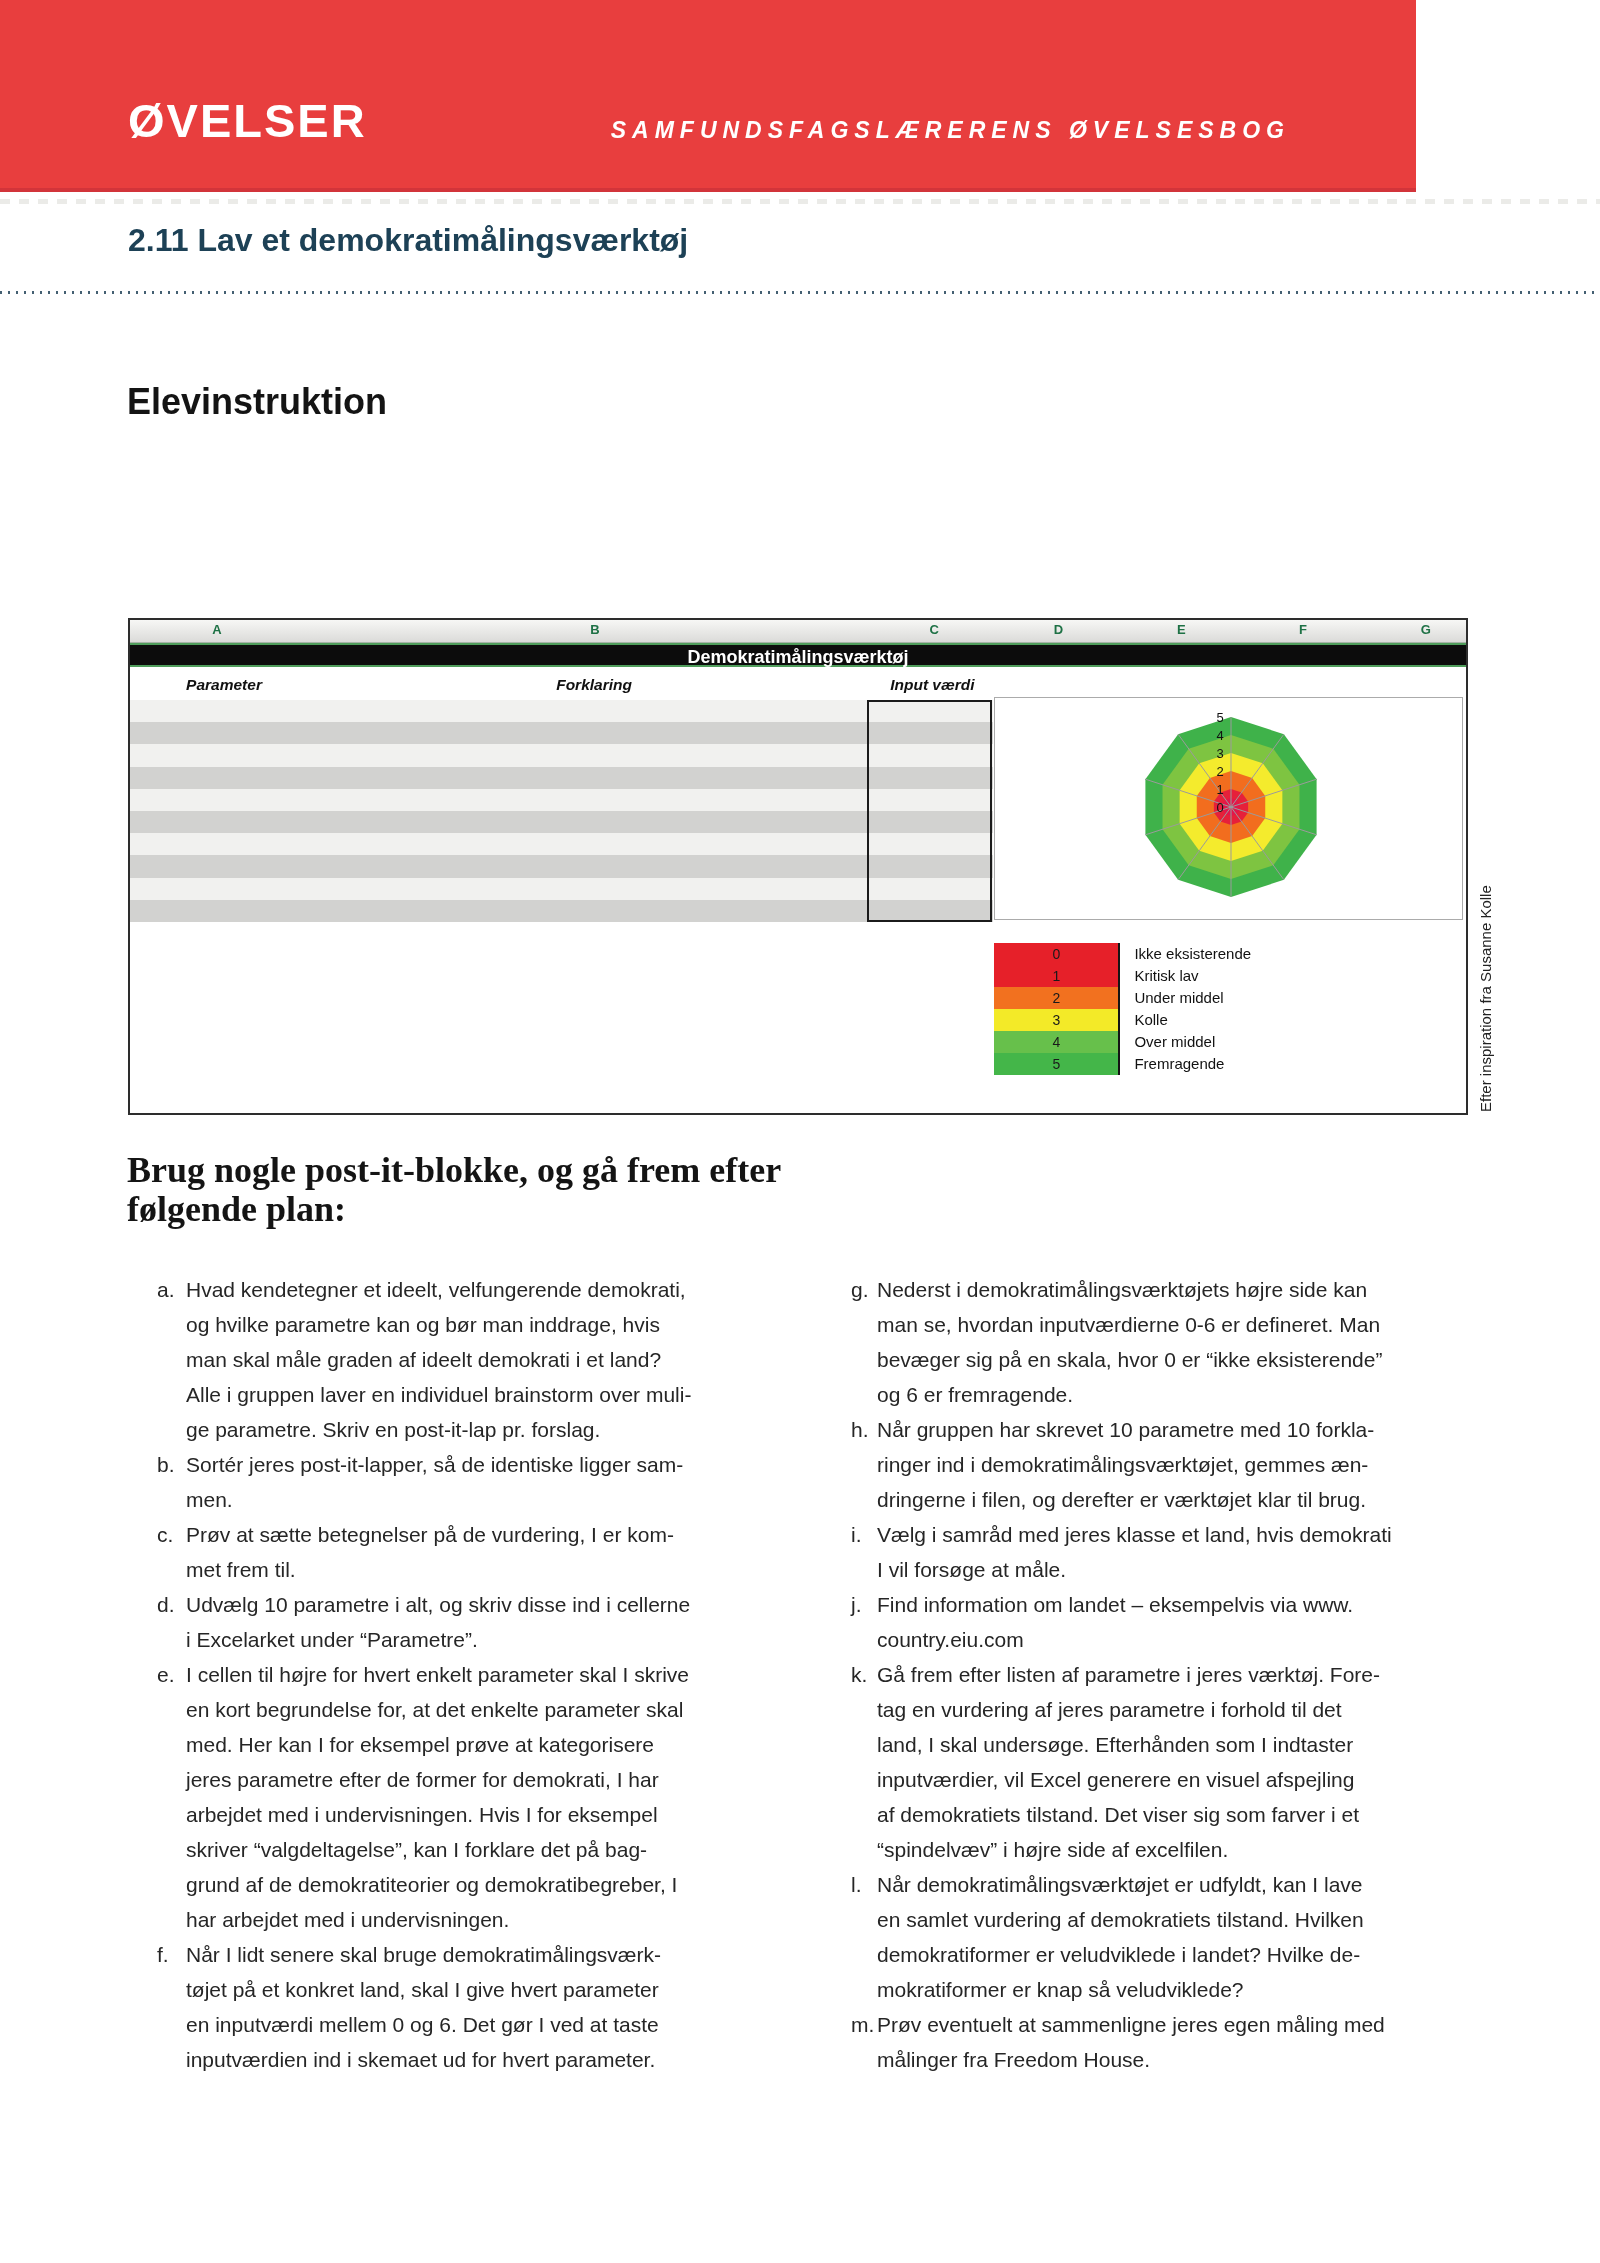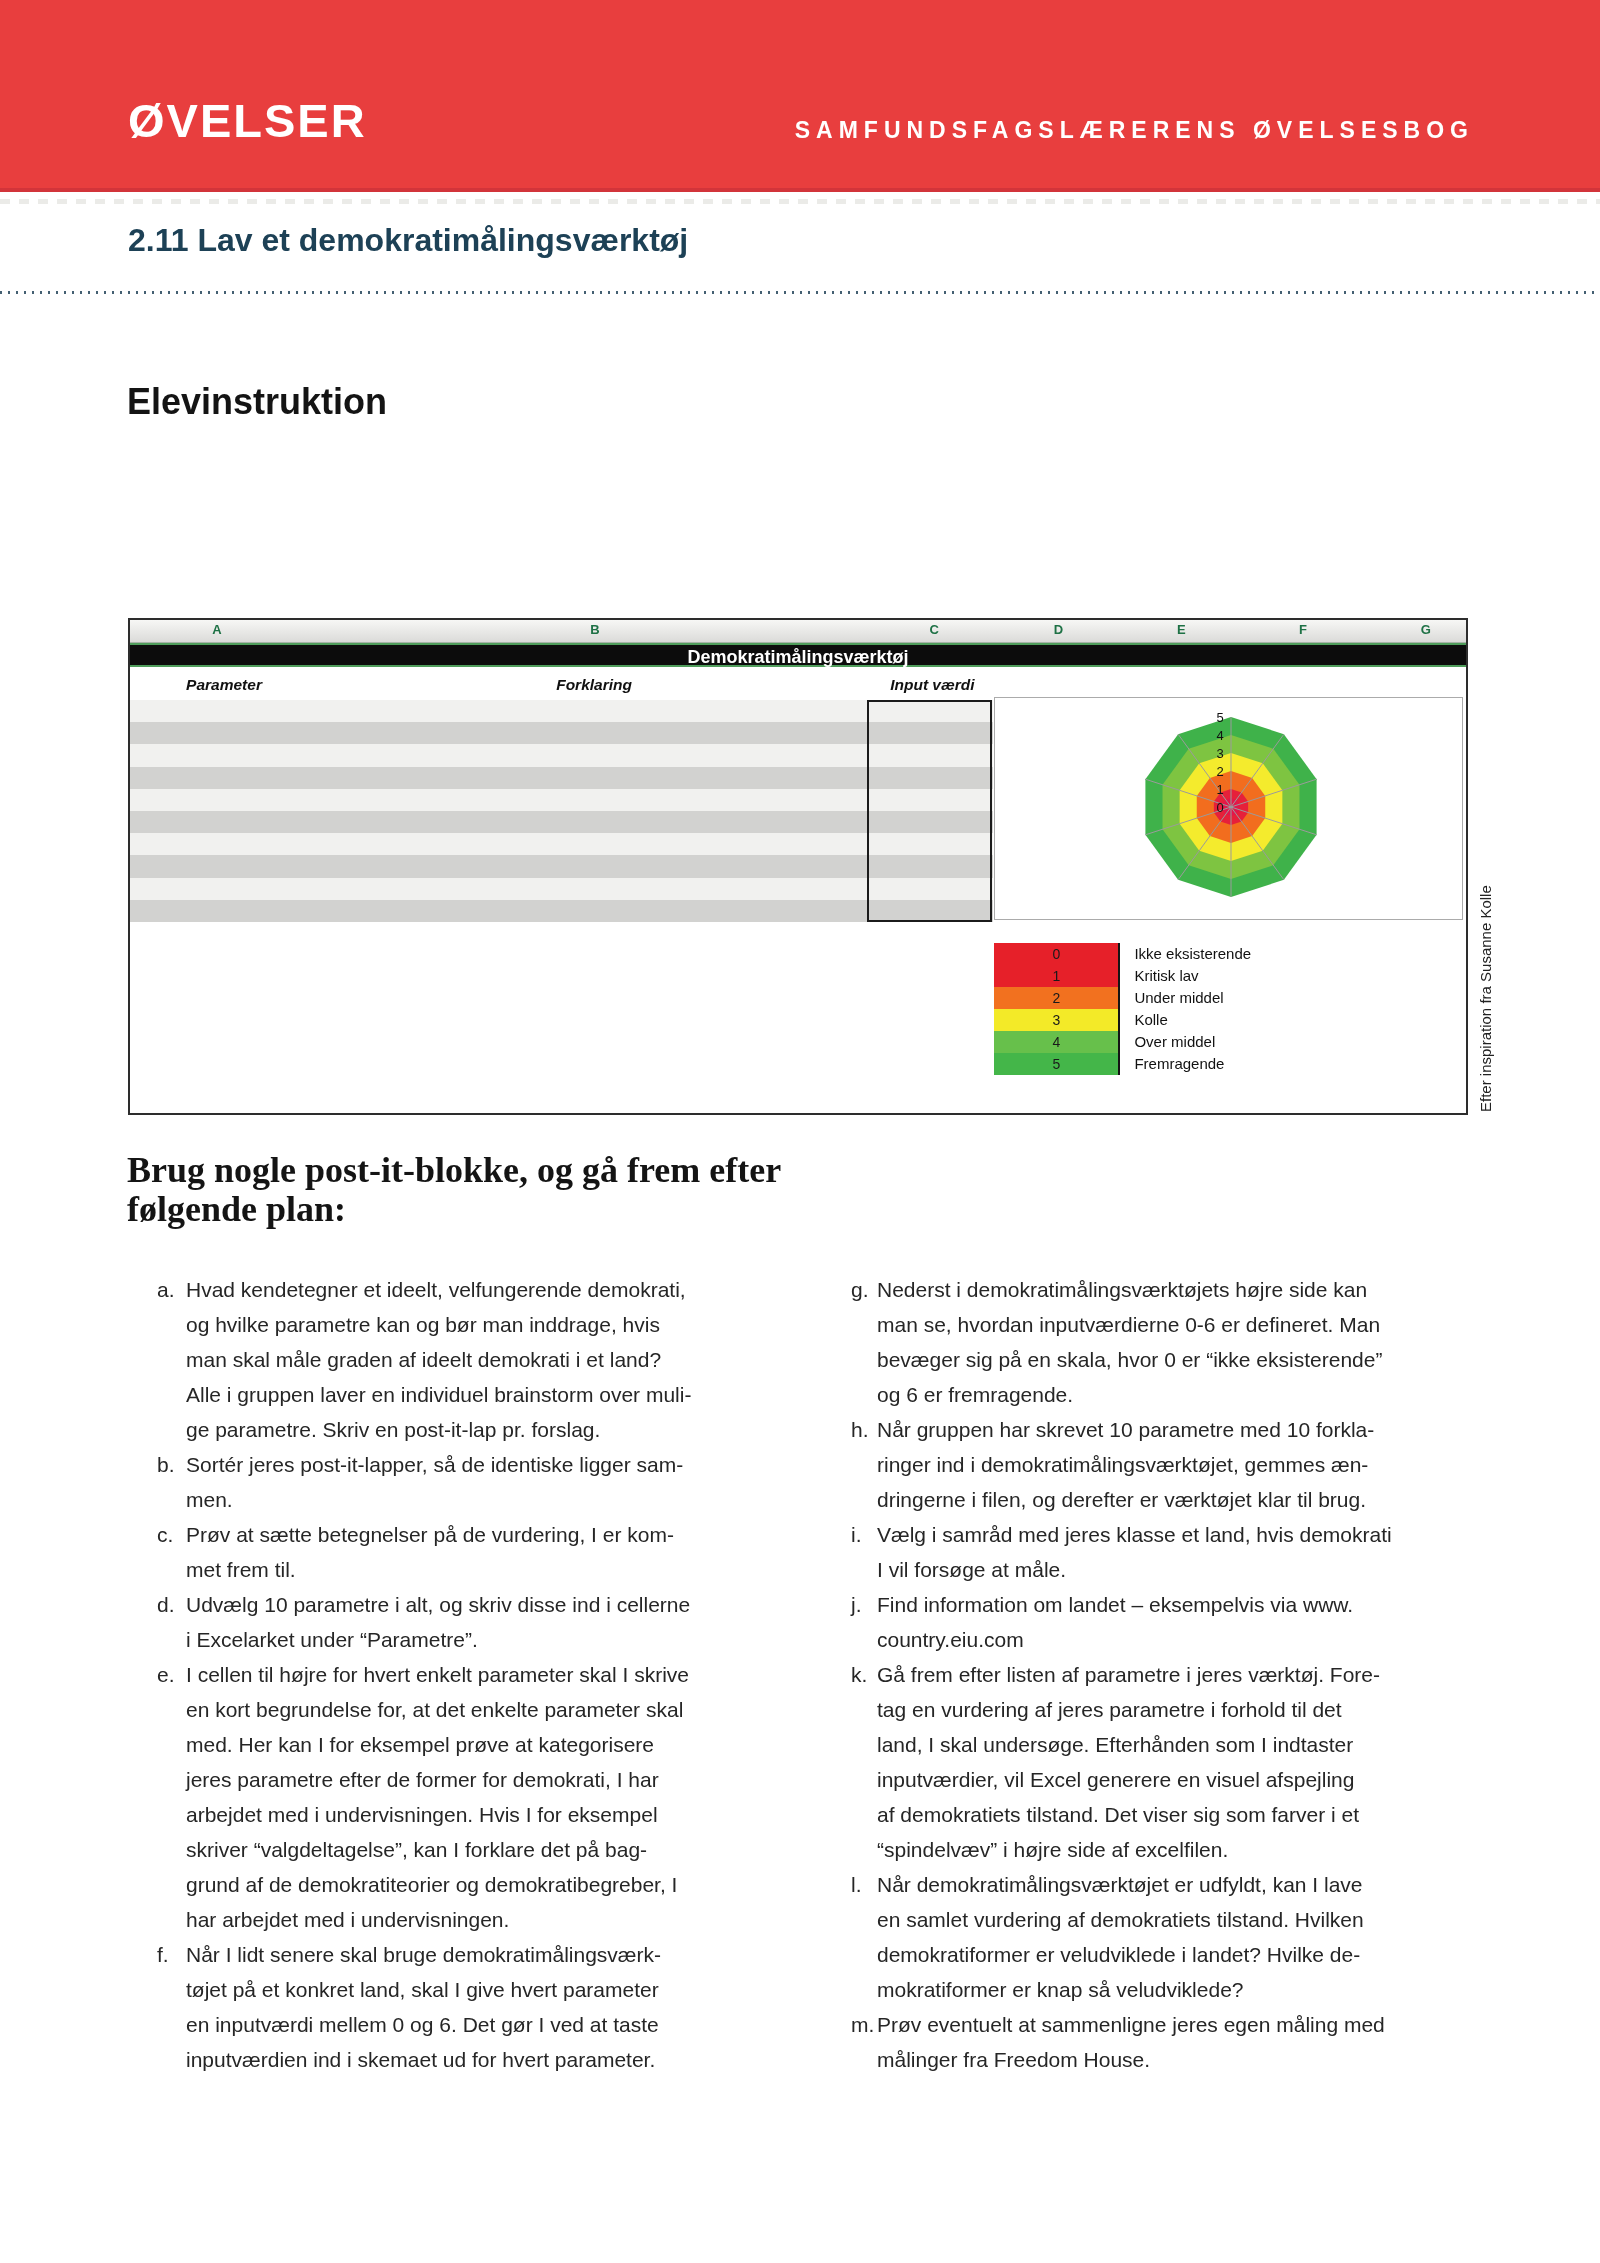--- a/index.html
+++ b/index.html
@@ -1,22 +1,22 @@
 <!DOCTYPE html>
 <html><head>
 <meta charset="utf-8">
 <style>
   html,body{margin:0;padding:0;}
   body{width:1600px;height:2263px;background:#ffffff;font-family:"Liberation Sans",sans-serif;position:relative;overflow:hidden;}
   .page{position:absolute;inset:0;}
 
   
-  .banner{position:absolute;top:0;left:0;width:1600px;height:188px;background:#e83e3e;border-bottom:4px solid #d2343a;}
+  .banner{position:absolute;top:0;left:0;width:1416px;height:188px;background:#e83e3e;border-bottom:4px solid #d2343a;}
   .banner-left{position:absolute;left:128px;top:93px;font-size:47px;font-weight:bold;color:#ffffff;letter-spacing:2px;}
-  .banner-right{position:absolute;right:126px;top:117px;font-size:23px;font-weight:bold;color:#ffffff;letter-spacing:6px;}
+  .banner-right{position:absolute;right:126px;top:117px;font-size:23px;font-weight:bold;color:#ffffff;letter-spacing:6px;font-style:italic;}
 
   .dots-light{position:absolute;top:199px;left:0;width:1600px;height:5px;
     background:repeating-linear-gradient(90deg,#ebebe8 0 10px,transparent 10px 19px);}
   .section-title{position:absolute;left:128px;top:222px;font-size:32px;font-weight:bold;color:#1d4156;text-align:right;}
   .dots-dark{position:absolute;top:291px;left:0;width:1600px;height:3px;
     background:repeating-linear-gradient(90deg,#446072 0 2.5px,transparent 2.5px 8px);}
 
   .elev-heading{position:absolute;left:127px;top:381px;font-size:36px;font-weight:bold;color:#141414;}
   .intro{position:absolute;left:128px;top:462px;width:1365px;font-family:"Liberation Serif",serif;
     font-size:26px;line-height:46px;color:#1c1c1c;white-space:pre-line;}

